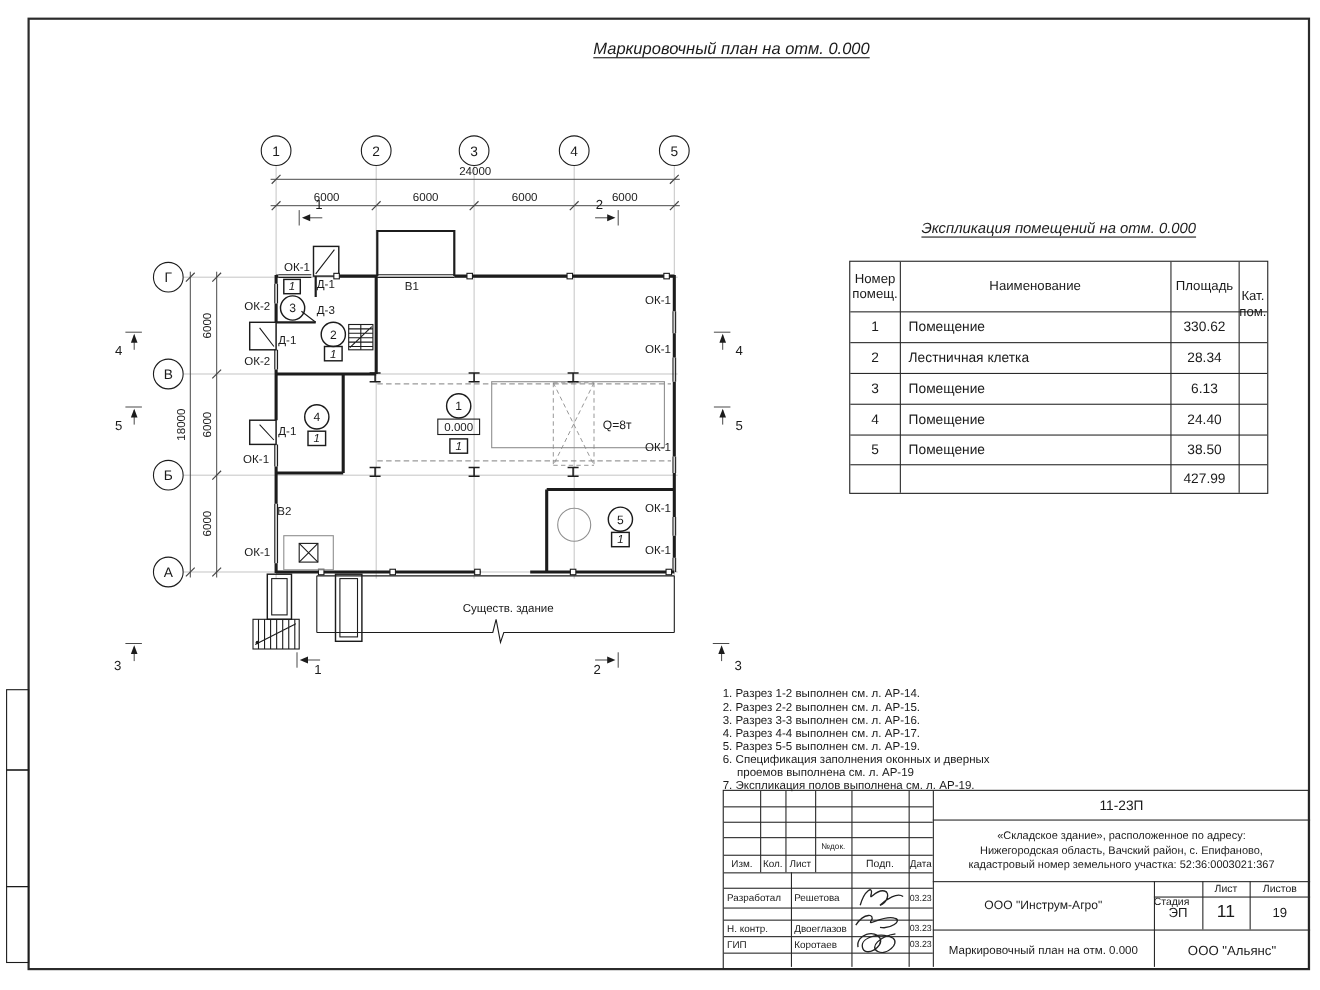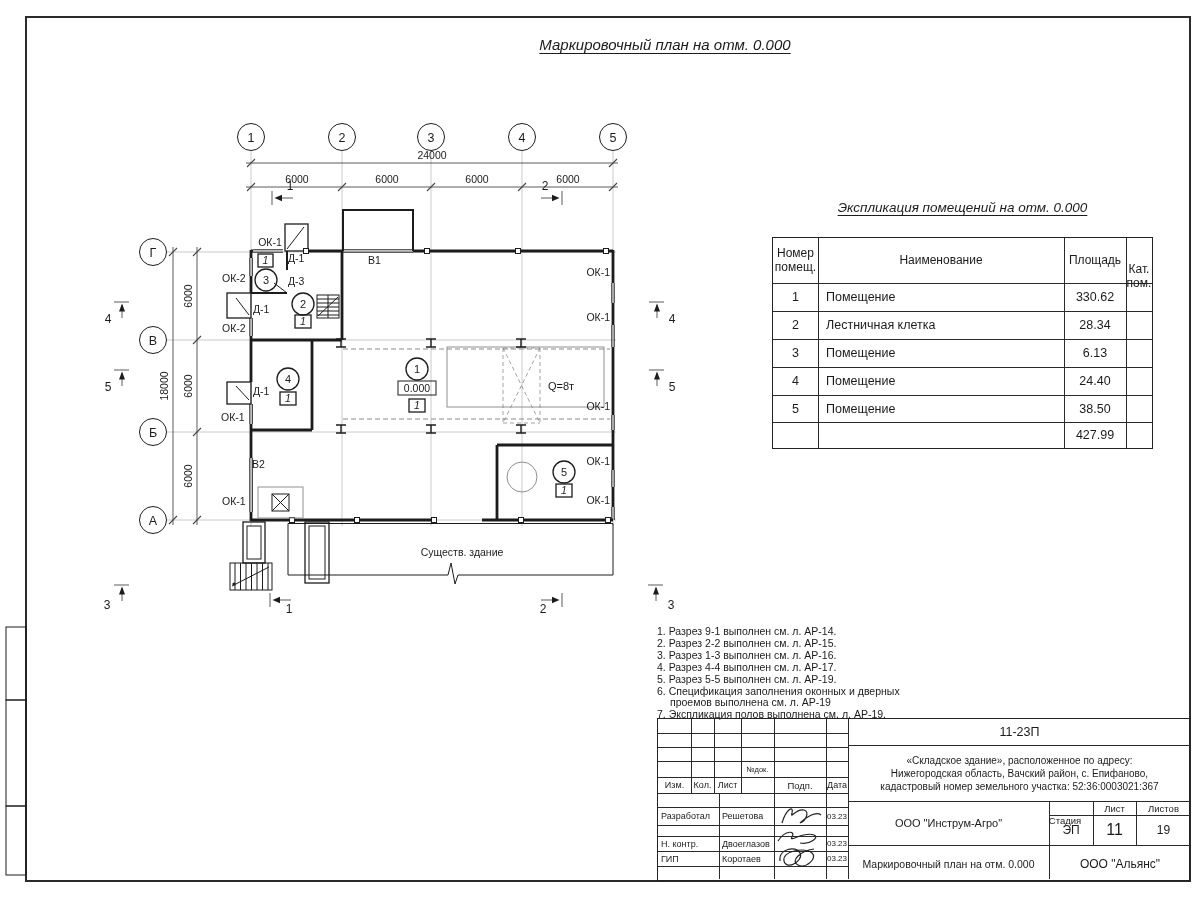--- a/index.html
+++ b/index.html
@@ -341,23 +341,23 @@
 
     <div class="exp-cell c" style="left:0;top:157px;width:45px;height:27px;">5</div>
     <div class="exp-cell l" style="left:45px;top:157px;width:246px;height:27px;">Помещение</div>
     <div class="exp-cell c" style="left:291px;top:157px;width:62px;height:27px;">38.50</div>
 
     <div class="exp-cell c" style="left:0;top:184px;width:45px;height:26px;"></div>
     <div class="exp-cell c" style="left:291px;top:184px;width:62px;height:26px;">427.99</div>
   </div>
 
   <div class="abs notes" style="left:657px;top:626px;width:340px;">
-    <div>1. Разрез 9-1 выполнен см. л. АР-14.</div>
+    <div>1. Разрез 1-2 выполнен см. л. АР-14.</div>
     <div>2. Разрез 2-2 выполнен см. л. АР-15.</div>
-    <div>3. Разрез 1-3 выполнен см. л. АР-16.</div>
+    <div>3. Разрез 3-3 выполнен см. л. АР-16.</div>
     <div>4. Разрез 4-4 выполнен см. л. АР-17.</div>
     <div>5. Разрез 5-5 выполнен см. л. АР-19.</div>
     <div>6. Спецификация заполнения оконных и дверных</div>
     <div class="cont">проемов выполнена см. л. АР-19</div>
     <div>7. Экспликация полов выполнена см. л. АР-19.</div>
   </div>
 
   <div class="abs tb" style="left:657px;top:718px;width:533px;height:163px;">
 
     <div class="tb-lv" style="left:33px;top:0;width:1px;height:74px;"></div>

